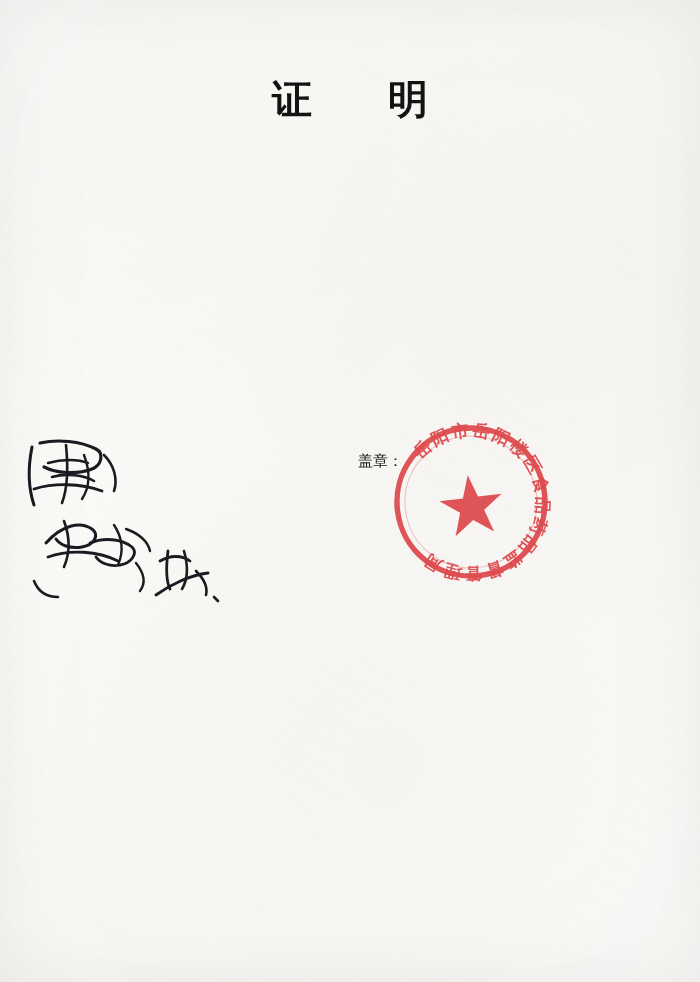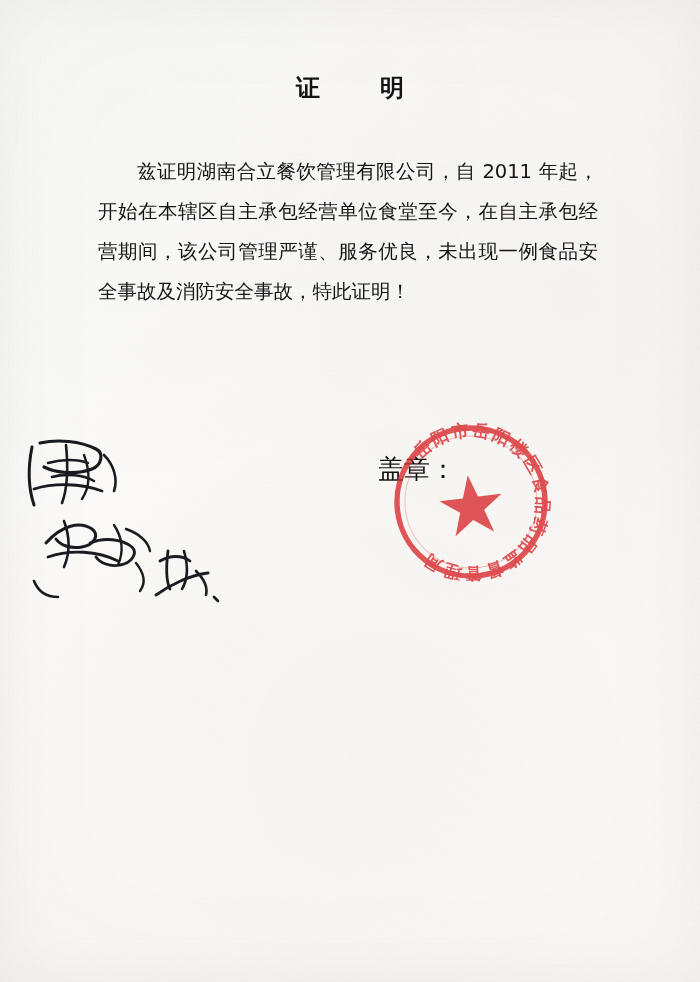--- a/index.html
+++ b/index.html
@@ -46,21 +46,21 @@
 
   
   #title {
     position: absolute;
     top: 72px;
     left: 0;
     width: 700px;
     text-align: center;
     font-family: "DejaVu Sans", "Liberation Sans", sans-serif;
     font-weight: bold;
-    font-size: 24px;
+    font-size: 40px;
     letter-spacing: 18px;
     text-indent: 18px;
     color: #131313;
   }
 
   
   #body-text {
     position: absolute;
     top: 152px;
     left: 98px;
@@ -79,24 +79,23 @@
   .num {
     font-family: "Liberation Serif", serif;
     font-weight: bold;
     letter-spacing: 0.5px;
   }
 
   
   .field {
     position: absolute;
     font-family: "DejaVu Sans", "Liberation Sans", sans-serif;
-    font-size: 26px;
+    font-size: 15px;
     color: #141414;
     white-space: nowrap;
-    margin-left: 20px;
   }
   #field-seal { top: 452px; left: 358px; }
   #field-date { top: 528px; left: 358px; }
 
   
   #seal {
     position: absolute;
     left: 382px;
     top: 413px;
     width: 178px;
@@ -120,23 +119,20 @@
 </style>
 </head>
 <body>
 
 <div id="page">
 
   <div id="grain"></div>
 
   <div id="title">证　明</div>
 
-  <div id="body-text">
-    <p>兹证明湖南合立餐饮管理有限公司，自 2011 年起，开始在本辖区自主承包经营单位食堂至今，在自主承包经营期间，该公司管理严谨、服务优良，未出现一例食品安全事故及消防安全事故，特此证明！</p>
-  </div>
 
   <div class="field" id="field-seal">
     <span>盖章：</span>
   </div>
 
 
   <div id="seal">
     <svg width="178" height="178" viewBox="0 0 178 178" xmlns="http://www.w3.org/2000/svg">
       <defs>
         <path id="sealArc" d="M 89,89 m -66,0 a 66,66 0 1,1 132,0 a 66,66 0 1,1 -132,0"></path>

